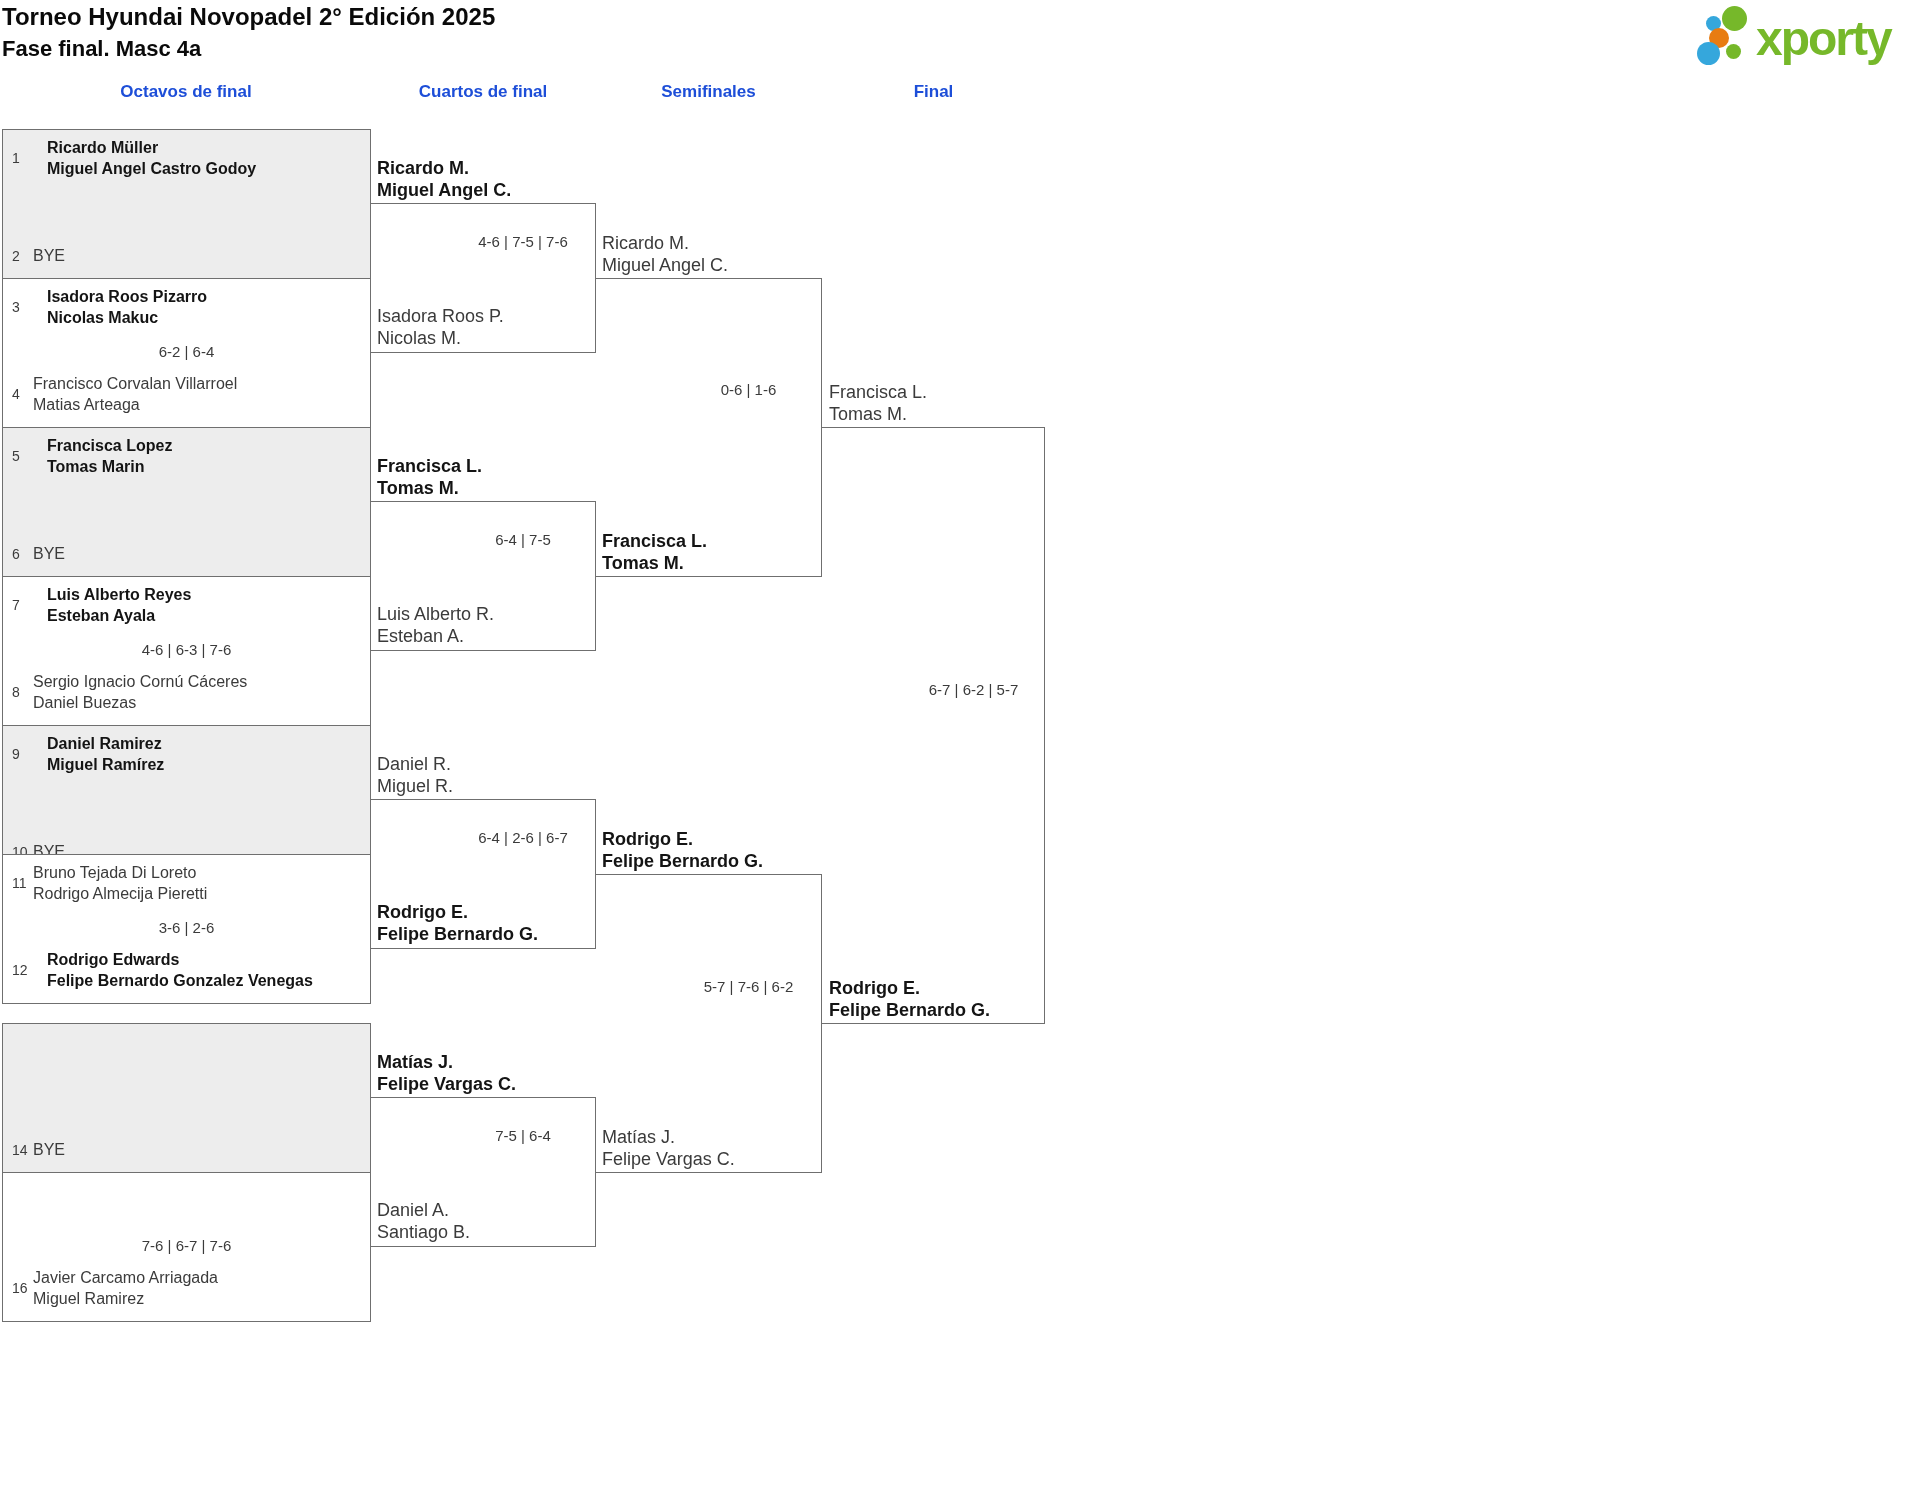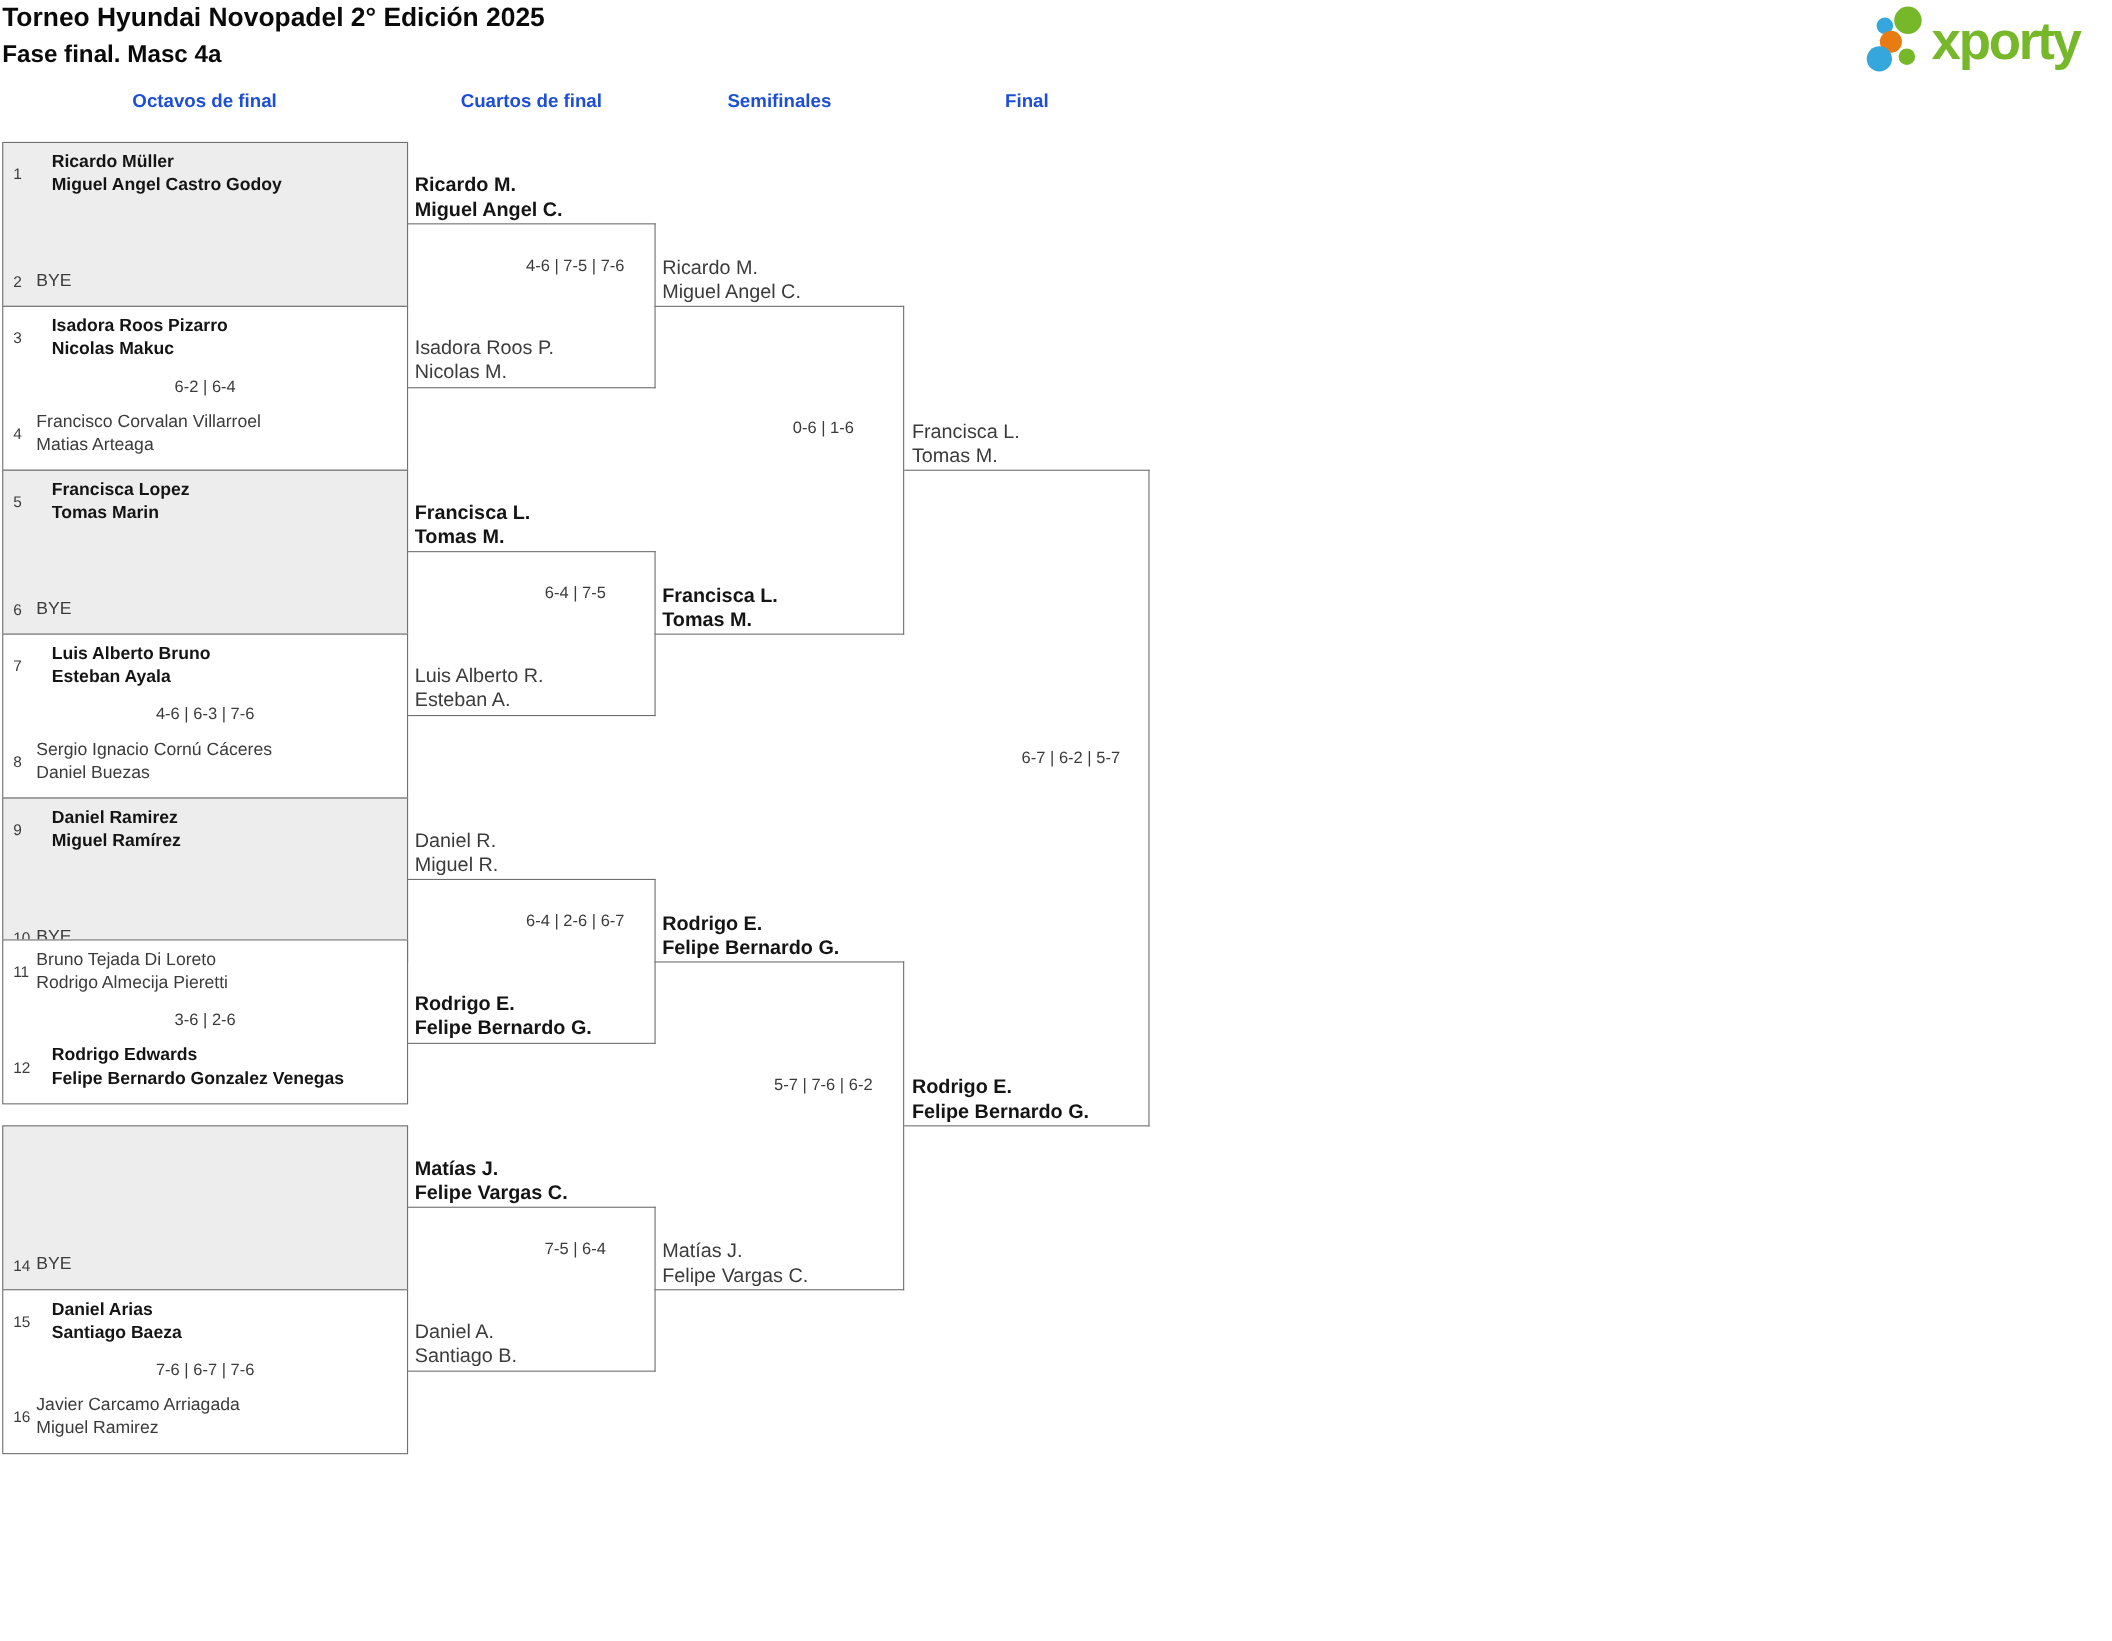--- a/index.html
+++ b/index.html
@@ -119,21 +119,21 @@
         <div>BYE</div>
         <div></div>
       </div>
     </div>
   </div>
 
   <div class="r1box" style="top:576px">
     <div class="slot top">
       <span class="seed">7</span>
       <div class="names bold">
-        <div>Luis Alberto Bruno</div>
+        <div>Luis Alberto Reyes</div>
         <div>Esteban Ayala</div>
       </div>
     </div>
     <div class="r1score">4-6 | 6-3 | 7-6</div>
     <div class="slot bottom">
       <span class="seed">8</span>
       <div class="names">
         <div>Sergio Ignacio Cornú Cáceres</div>
         <div>Daniel Buezas</div>
       </div>
@@ -181,27 +181,20 @@
     <div class="slot bottom">
       <span class="seed">14</span>
       <div class="names">
         <div>BYE</div>
         <div></div>
       </div>
     </div>
   </div>
 
   <div class="r1box" style="top:1172px">
-    <div class="slot top">
-      <span class="seed">15</span>
-      <div class="names bold">
-        <div>Daniel Arias</div>
-        <div>Santiago Baeza</div>
-      </div>
-    </div>
     <div class="r1score">7-6 | 6-7 | 7-6</div>
     <div class="slot bottom">
       <span class="seed">16</span>
       <div class="names">
         <div>Javier Carcamo Arriagada</div>
         <div>Miguel Ramirez</div>
       </div>
     </div>
   </div>
 

